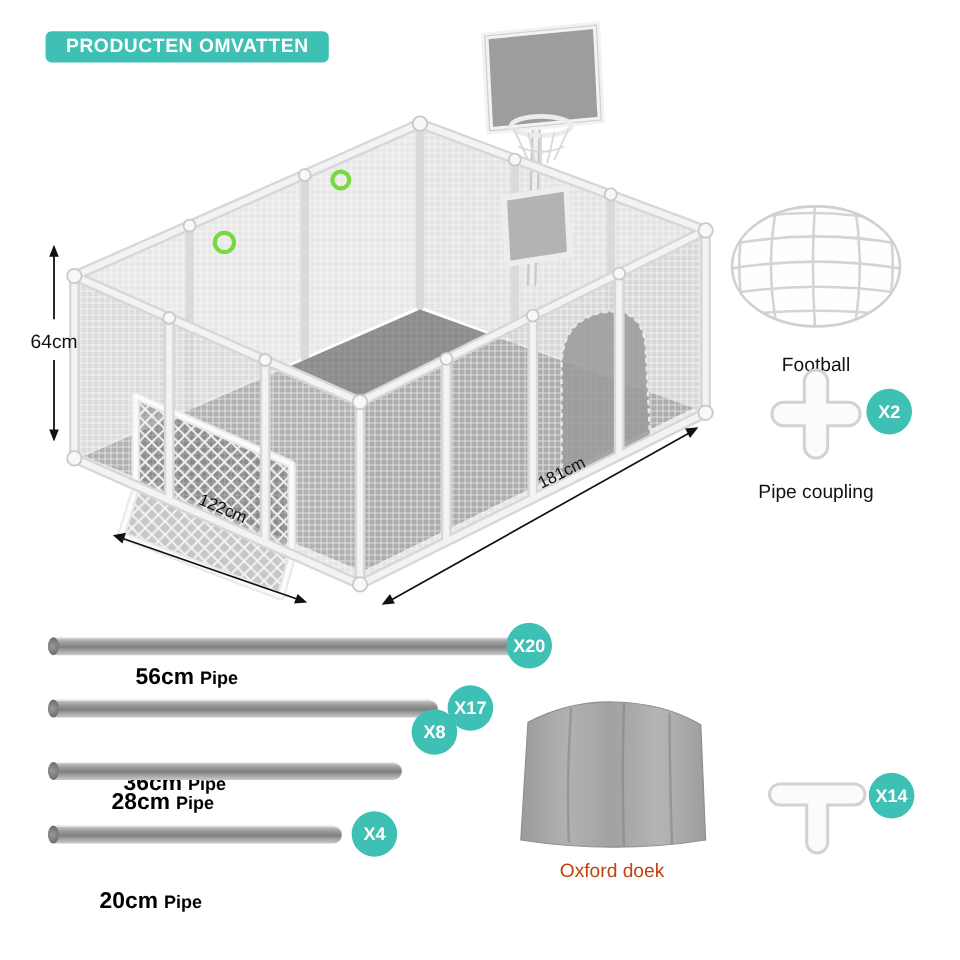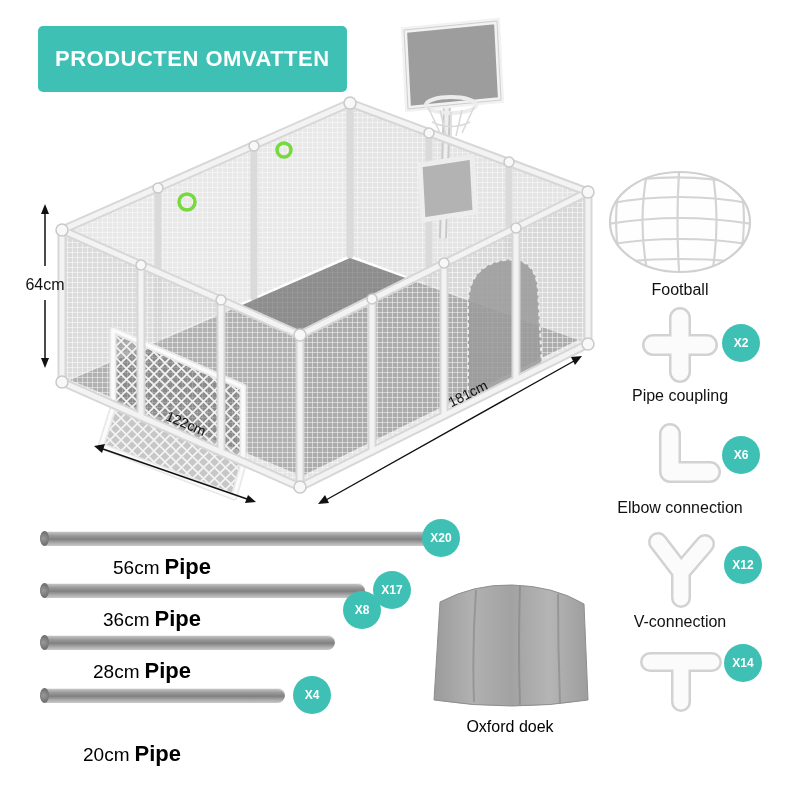--- a/index.html
+++ b/index.html
@@ -1,35 +1,35 @@
 <!DOCTYPE html>
 <html style="--accent: #3ec1b4;"><head>
 <meta charset="utf-8">
 <style>
   html,body{margin:0;padding:0}
   body{width:800px;height:800px;background:#fff;font-family:"Liberation Sans",sans-serif}
   .canvas{position:relative;width:800px;height:800px;background:#fff;overflow:hidden}
   .banner{position:absolute;left:38px;top:26px;background:var(--accent,#3ec1b4);color:#fff;
-    font-weight:bold;font-size:22px;letter-spacing:.5px;padding:20px 17px;border-radius:5px}
+    font-weight:bold;font-size:16px;letter-spacing:.5px;padding:4px 17px;border-radius:5px}
   .playpen-svg{position:absolute;left:0;top:0}
   svg text{font-family:"Liberation Sans",sans-serif}
   .pipe{position:absolute;height:15px;border-radius:8px;
     background:linear-gradient(180deg,#cfcfcf 0%,#9b9b9b 30%,#808080 55%,#b3b3b3 85%,#c9c9c9 100%);
     box-shadow:inset 0 1px 0 rgba(255,255,255,.7)}
   .pipe::before{content:"";position:absolute;left:0;top:0;width:9px;height:15px;border-radius:50%;
     background:radial-gradient(circle at 40% 50%,#9a9a9a,#5f5f5f)}
   .qty-badge{position:absolute;width:38px;height:38px;border-radius:50%;background:var(--accent,#3ec1b4);
-    color:#fff;font-weight:bold;font-size:12px;display:flex;align-items:center;justify-content:center}
+    color:#fff;font-weight:bold;font-size:15px;display:flex;align-items:center;justify-content:center}
   .pipe-label{position:absolute;color:#000;white-space:nowrap}
-  .pipe-label .size{font-weight:400;font-size:19px}
-  .pipe-label .word{font-weight:700;font-size:22px;margin-left:5px}
+  .pipe-label .size{font-weight:700;font-size:19px}
+  .pipe-label .word{font-weight:700;font-size:15px;margin-left:5px}
   .rc-item{position:absolute;width:164px;text-align:center}
   .rc-item svg{display:block;margin:0 auto}
-  .rc-label{font-size:16px;color:#111;margin-top:3px}
-  .cloth-label{position:absolute;width:172px;text-align:center;font-size:16px;color:#000000}
+  .rc-label{font-size:16px;color:#111;margin-top:18px}
+  .cloth-label{position:absolute;width:172px;text-align:center;font-size:16px;color:#c2410c}
 </style>
 </head>
 <body>
 
 <div class="canvas">
 
   <div class="banner">
     <span>PRODUCTEN OMVATTEN</span>
   </div>
 
@@ -192,55 +192,39 @@
 
   <div class="rc-item" style="left:598px;top:306px">
     <svg width="88" height="78" viewBox="0 0 88 78">
       <path d="M44,12 V66 M17,39 H71" stroke="#d2d2d2" stroke-width="22" stroke-linecap="round" fill="none"></path>
       <path d="M44,12 V66 M17,39 H71" stroke="#fbfbfb" stroke-width="17" stroke-linecap="round" fill="none"></path>
     </svg>
     <div class="qty-badge" style="right:2px;top:18px">X2</div>
     <div class="rc-label">Pipe coupling</div>
   </div>
 
-  <div class="rc-item" style="left:598px;top:420px">
-    <svg width="88" height="76" viewBox="0 0 88 76">
-      <path d="M34,14 V52 H74" stroke="#d2d2d2" stroke-width="22" stroke-linecap="round" stroke-linejoin="round" fill="none"></path>
-      <path d="M34,14 V52 H74" stroke="#fbfbfb" stroke-width="17" stroke-linecap="round" stroke-linejoin="round" fill="none"></path>
-    </svg>
-    <div class="qty-badge" style="right:2px;top:16px">X6</div>
-    <div class="rc-label">Elbow connection</div>
-  </div>
-
-  <div class="rc-item" style="left:598px;top:526px">
-    <svg width="92" height="84" viewBox="0 0 92 84">
-      <path d="M24,16 L47,46 L71,18 M47,46 V72" stroke="#d2d2d2" stroke-width="20" stroke-linecap="round" stroke-linejoin="round" fill="none"></path>
-      <path d="M24,16 L47,46 L71,18 M47,46 V72" stroke="#fbfbfb" stroke-width="15" stroke-linecap="round" stroke-linejoin="round" fill="none"></path>
-    </svg>
-    <div class="qty-badge" style="right:0px;top:20px">X12</div>
-    <div class="rc-label">V-connection</div>
-  </div>
+
 
   <div class="rc-item" style="left:598px;top:636px">
     <svg width="90" height="78" viewBox="0 0 90 78">
       <path d="M15,26 H77 M46,26 V66" stroke="#d2d2d2" stroke-width="20" stroke-linecap="round" fill="none"></path>
       <path d="M15,26 H77 M46,26 V66" stroke="#fbfbfb" stroke-width="15" stroke-linecap="round" fill="none"></path>
     </svg>
     <div class="qty-badge" style="right:0px;top:8px">X14</div>
   </div>
 
   <div class="pipe" style="left:40px;top:531px;width:398px"></div>
   <div class="qty-badge" style="left:422px;top:519px">X20</div>
   <div class="pipe-label" style="left:113px;top:554px">
     <span class="size">56cm</span><span class="word">Pipe</span>
   </div>
 
   <div class="pipe" style="left:40px;top:583px;width:325px"></div>
   <div class="qty-badge" style="left:373px;top:571px">X17</div>
-  <div class="pipe-label" style="left:103px;top:606px">
+  <div class="pipe-label" style="left:103px;top:642px">
     <span class="size">36cm</span><span class="word">Pipe</span>
   </div>
 
   <div class="pipe" style="left:40px;top:635px;width:295px"></div>
   <div class="qty-badge" style="left:343px;top:591px">X8</div>
   <div class="pipe-label" style="left:93px;top:658px">
     <span class="size">28cm</span><span class="word">Pipe</span>
   </div>
 
   <div class="pipe" style="left:40px;top:688px;width:245px"></div>

